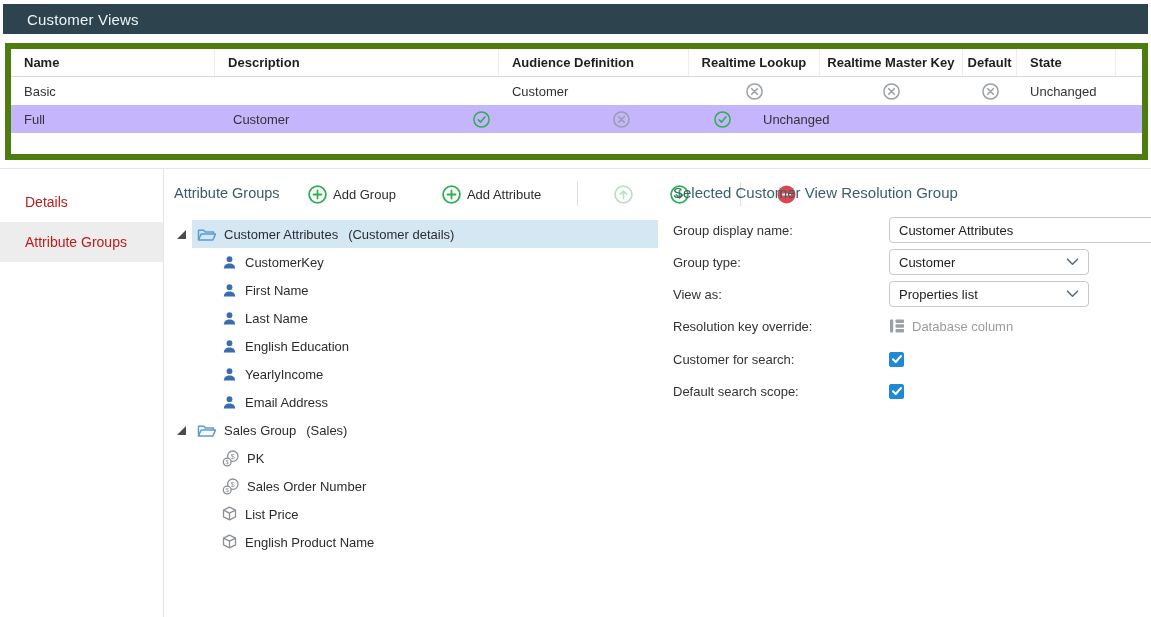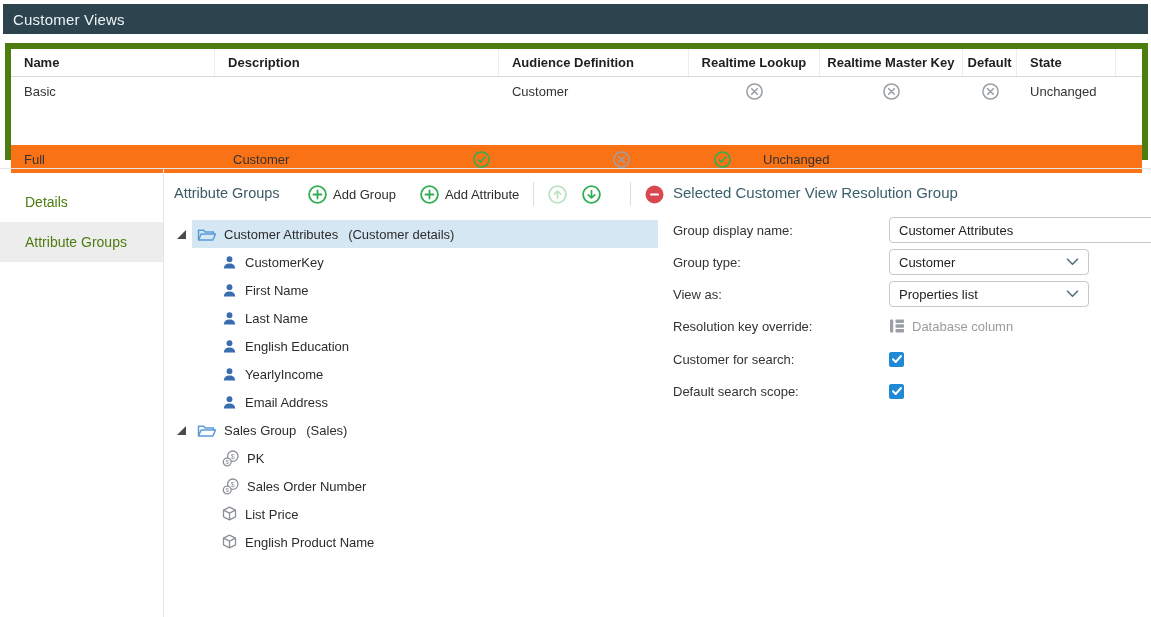--- a/index.html
+++ b/index.html
@@ -2,52 +2,52 @@
 <html><head>
 <meta charset="utf-8">
 <style>
   * { margin:0; padding:0; box-sizing:border-box; }
   html,body { width:1151px; height:617px; background:#fff; overflow:hidden;
     font-family:"Liberation Sans", sans-serif; font-size:13px; color:#333; }
 
   
   .titlebar { position:absolute; left:3px; top:4px; width:1145px; height:30px;
     background:#2d444e; color:#eef4f6; display:flex; align-items:center;
-    padding-left:10px; font-size:15px; letter-spacing:.2px; }
+    padding-left:24px; font-size:15px; letter-spacing:.2px; }
 
   
   .vtable { position:absolute; left:5px; top:43px; width:1143px; height:117px;
     border:6px solid #4d7c0f; background:#fff; }
   .trow { display:flex; height:28px; align-items:stretch; }
   .cell { padding:0 13px; display:flex; align-items:center; white-space:nowrap; overflow:hidden; }
   .thead { border-bottom:1px solid #d8dbdd; }
   .thead .cell { font-weight:bold; color:#1e1e1e; border-right:1px solid #ebedee; }
   .thead .cell:last-child { border-right:none; }
   .c-name{width:209px} .c-desc{width:291px} .c-aud{width:195px}
   .c-rtl{width:133px; justify-content:center;}
   .c-rmk{width:147px; justify-content:center;}
   .c-def{width:55px;  justify-content:center; padding:0 4px;}
   .c-state{width:101px} .c-fill{flex:1}
-  .trow.selected { background:#f97316;margin-top:40px; }
+  .trow.selected { background:#c4b5fd; }
   .status-ic { width:17px; height:17px; display:block; }
 
   
   .h-divider { position:absolute; left:0; top:168px; width:1151px; height:1px; background:#e3e5e6; }
   .v-divider { position:absolute; left:163px; top:169px; width:1px; height:448px; background:#e3e5e6; }
 
   
   .tab { position:absolute; left:0; width:163px; height:40px; display:flex; align-items:center;
-    padding-left:25px; color:#4d7c0f; font-size:14px; cursor:pointer; }
+    padding-left:25px; color:#b91c1c; font-size:14px; cursor:pointer; }
   .tab.selected { background:#ededee; }
   #tab-details { top:182px; }
   #tab-attribute-groups { top:222px; }
 
   
   .tree-title { position:absolute; left:174px; top:185px; font-size:14.5px; color:#3c5a66; }
-  .toolbar { position:absolute; left:308px; top:182px; height:24px; display:flex; align-items:center; }
+  .toolbar { position:absolute; left:308px; top:182px; height:24px; display:flex; align-items:center;gap:22px; }
   .tbtn { display:flex; align-items:center; gap:6px; cursor:pointer; color:#2c2c2c; }
   .tbtn + .tbtn { margin-left:24px; }
   .tb-sep { width:1px; height:24px; background:#ddd; margin:0 14px; }
   .circle-ic { width:19px; height:19px; display:block; }
   .arrow-btn { margin-right:15px; cursor:pointer; color:#b9e3c3; }
   .arrow-btn.enabled { color:#2fae52; }
   .plus-ic { color:#2fae52; }
 
   
   .tree { position:absolute; left:163px; top:220px; width:499px; }

